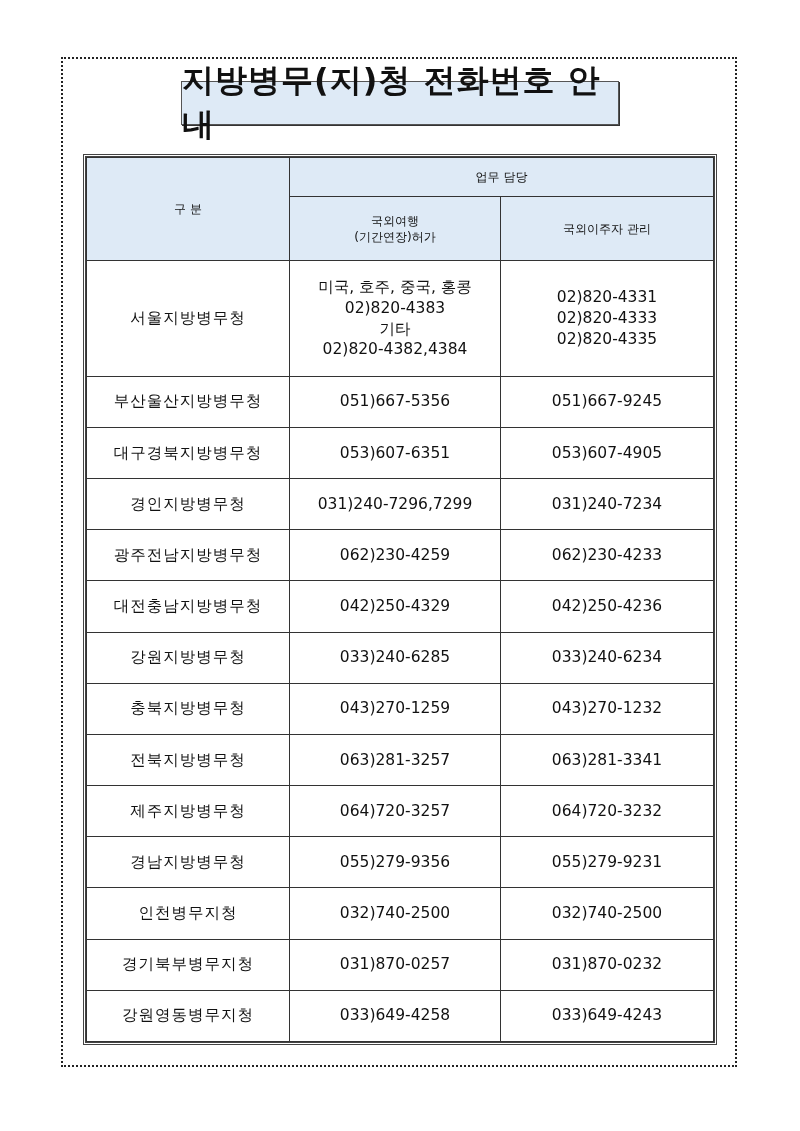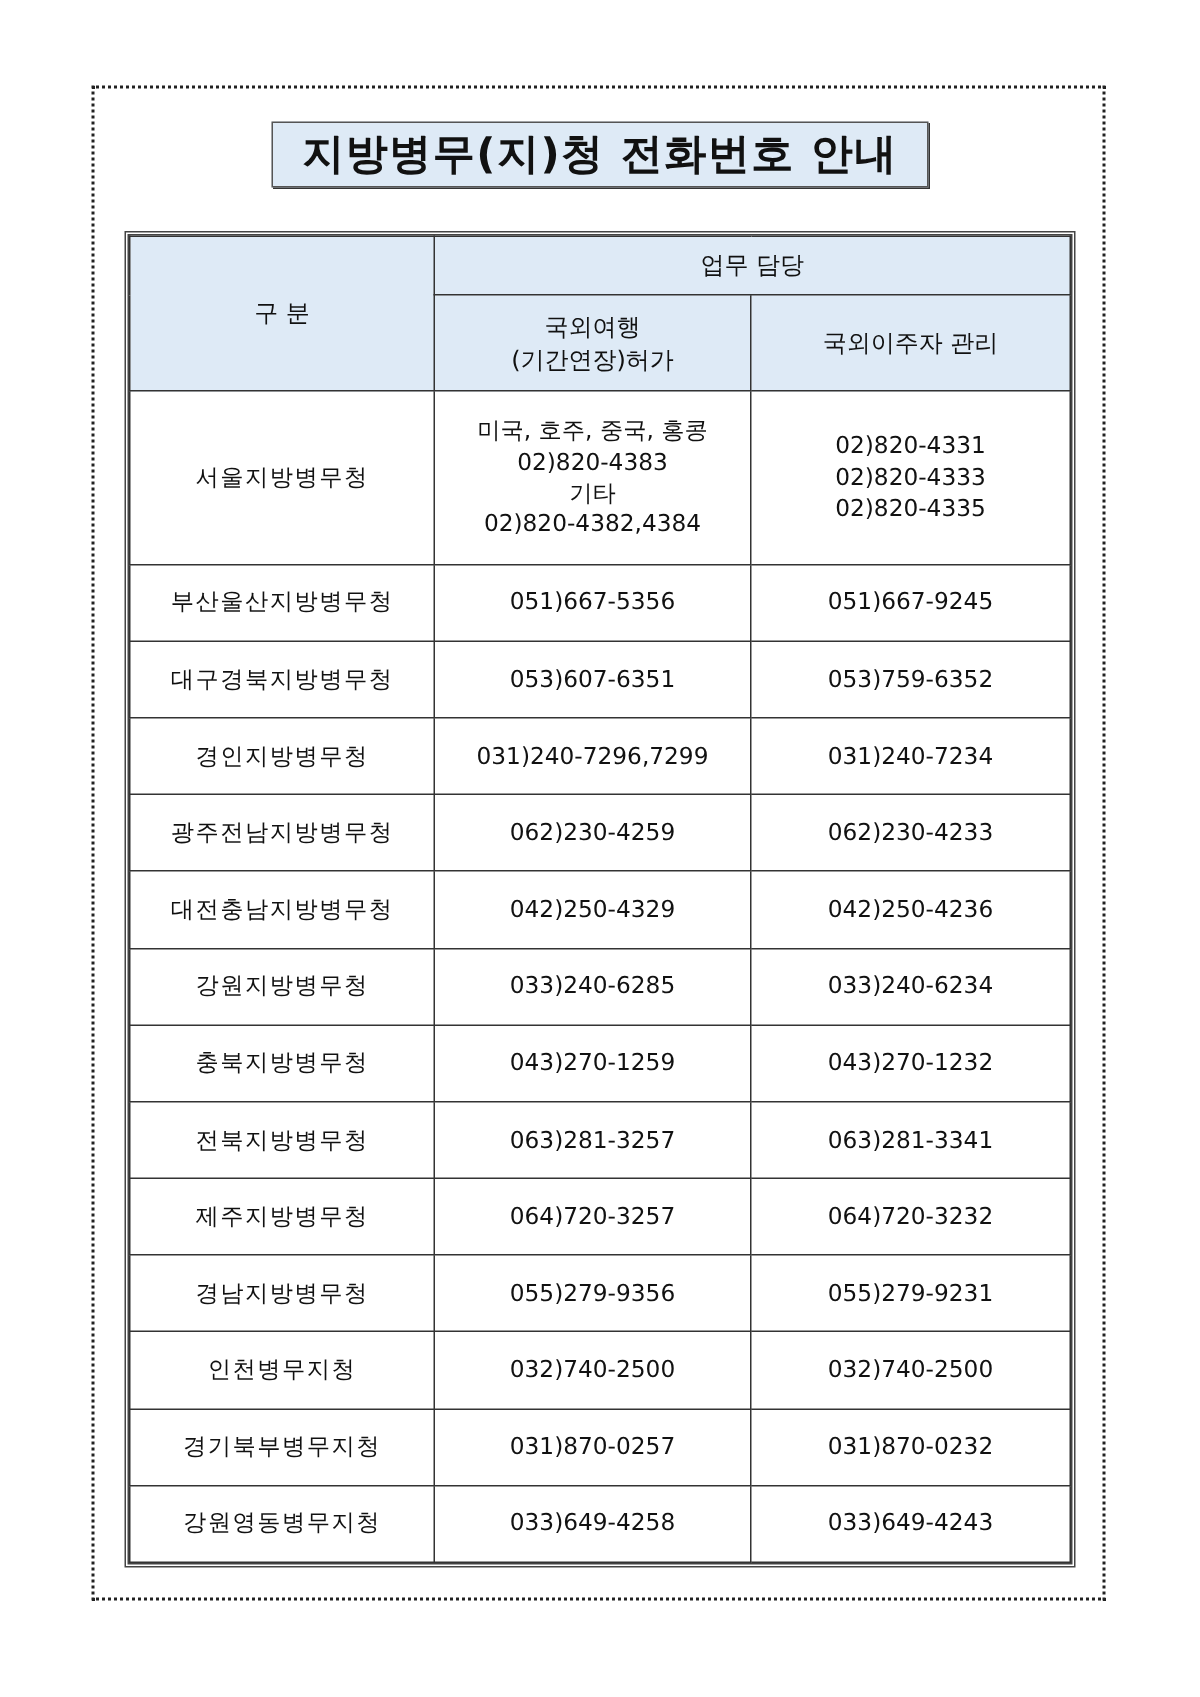--- a/index.html
+++ b/index.html
@@ -1,23 +1,23 @@
 <!DOCTYPE html>
 <html><head>
 <meta charset="utf-8">
 <style>
   html, body { margin:0; padding:0; background:#ffffff; }
   body { width:800px; height:1131px; position:relative; font-family:"DejaVu Sans","Liberation Sans",sans-serif; color:#111; }
   .frame { position:absolute; left:61px; top:57px; width:676px; height:1010px; border:2px dotted #222; box-sizing:border-box; }
   .title-box { position:absolute; left:181px; top:81px; width:438px; height:44px; background:#deeaf6; border:1px solid #555; box-shadow: 1px 1px 0 #333; box-sizing:border-box; display:flex; align-items:center; justify-content:center; }
-  .title-box span { font-size:28px; font-weight:bold; letter-spacing:1px; color:#111; }
+  .title-box span { font-size:32px; font-weight:bold; letter-spacing:1px; color:#111; }
   .table-wrap { position:absolute; left:83px; top:154px; width:634px; height:891px; border:3px double #444; box-sizing:border-box; }
   table { border-collapse:collapse; width:100%; height:100%; table-layout:fixed; }
   td, th { border:1px solid #333; text-align:center; vertical-align:middle; font-weight:normal; font-size:15.5px; padding:0; line-height:1.35; }
-  th { background:#deeaf6; font-size:16px; }
+  th { background:#deeaf6; font-size:12px; }
   .col1 { width:203px; }
   .col2 { width:211px; }
   .h-top { height:39px; }
   .h-sub { height:64px;margin-left:40px; }
   .r-seoul { height:115px; }
   .r { height:51px; }
   .line { display:block; }
   .region { letter-spacing:1px; }
 </style>
 </head>
@@ -63,21 +63,21 @@
       </td>
     </tr>
     <tr class="r">
       <td class="region">부산울산지방병무청</td>
       <td>051)667-5356</td>
       <td>051)667-9245</td>
     </tr>
     <tr class="r">
       <td class="region">대구경북지방병무청</td>
       <td>053)607-6351</td>
-      <td>053)759-6352</td>
+      <td>053)607-4905</td>
     </tr>
     <tr class="r">
       <td class="region">경인지방병무청</td>
       <td>031)240-7296,7299</td>
       <td>031)240-7234</td>
     </tr>
     <tr class="r">
       <td class="region">광주전남지방병무청</td>
       <td>062)230-4259</td>
       <td>062)230-4233</td>

